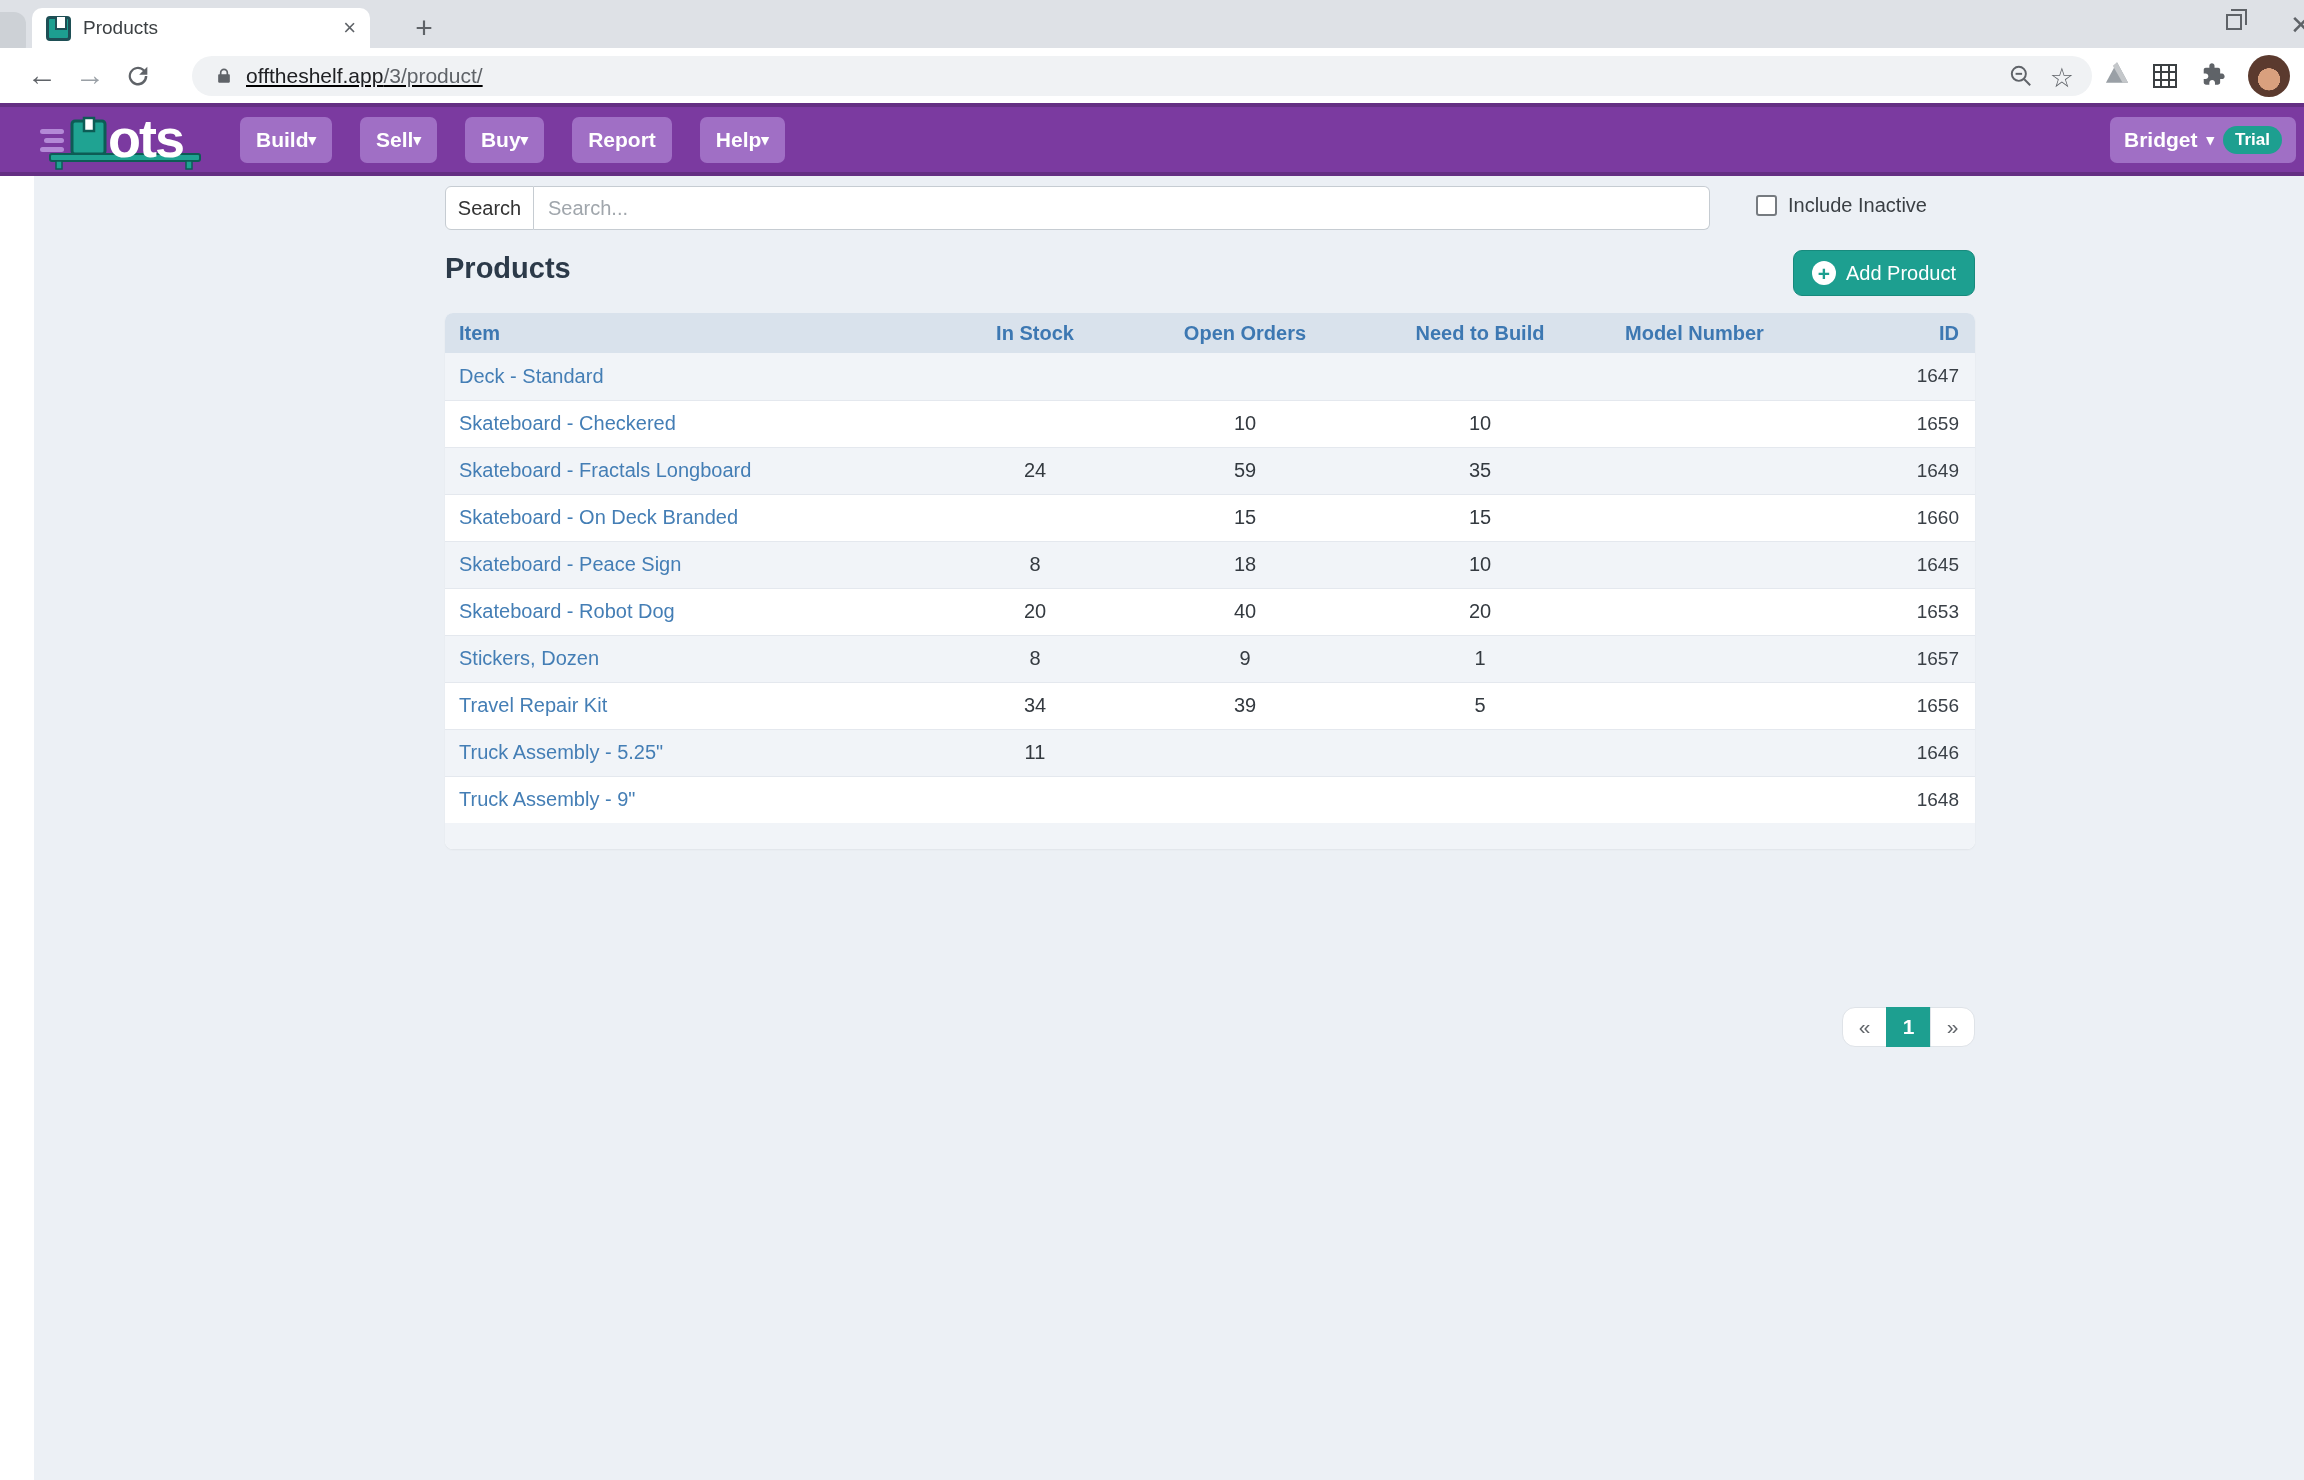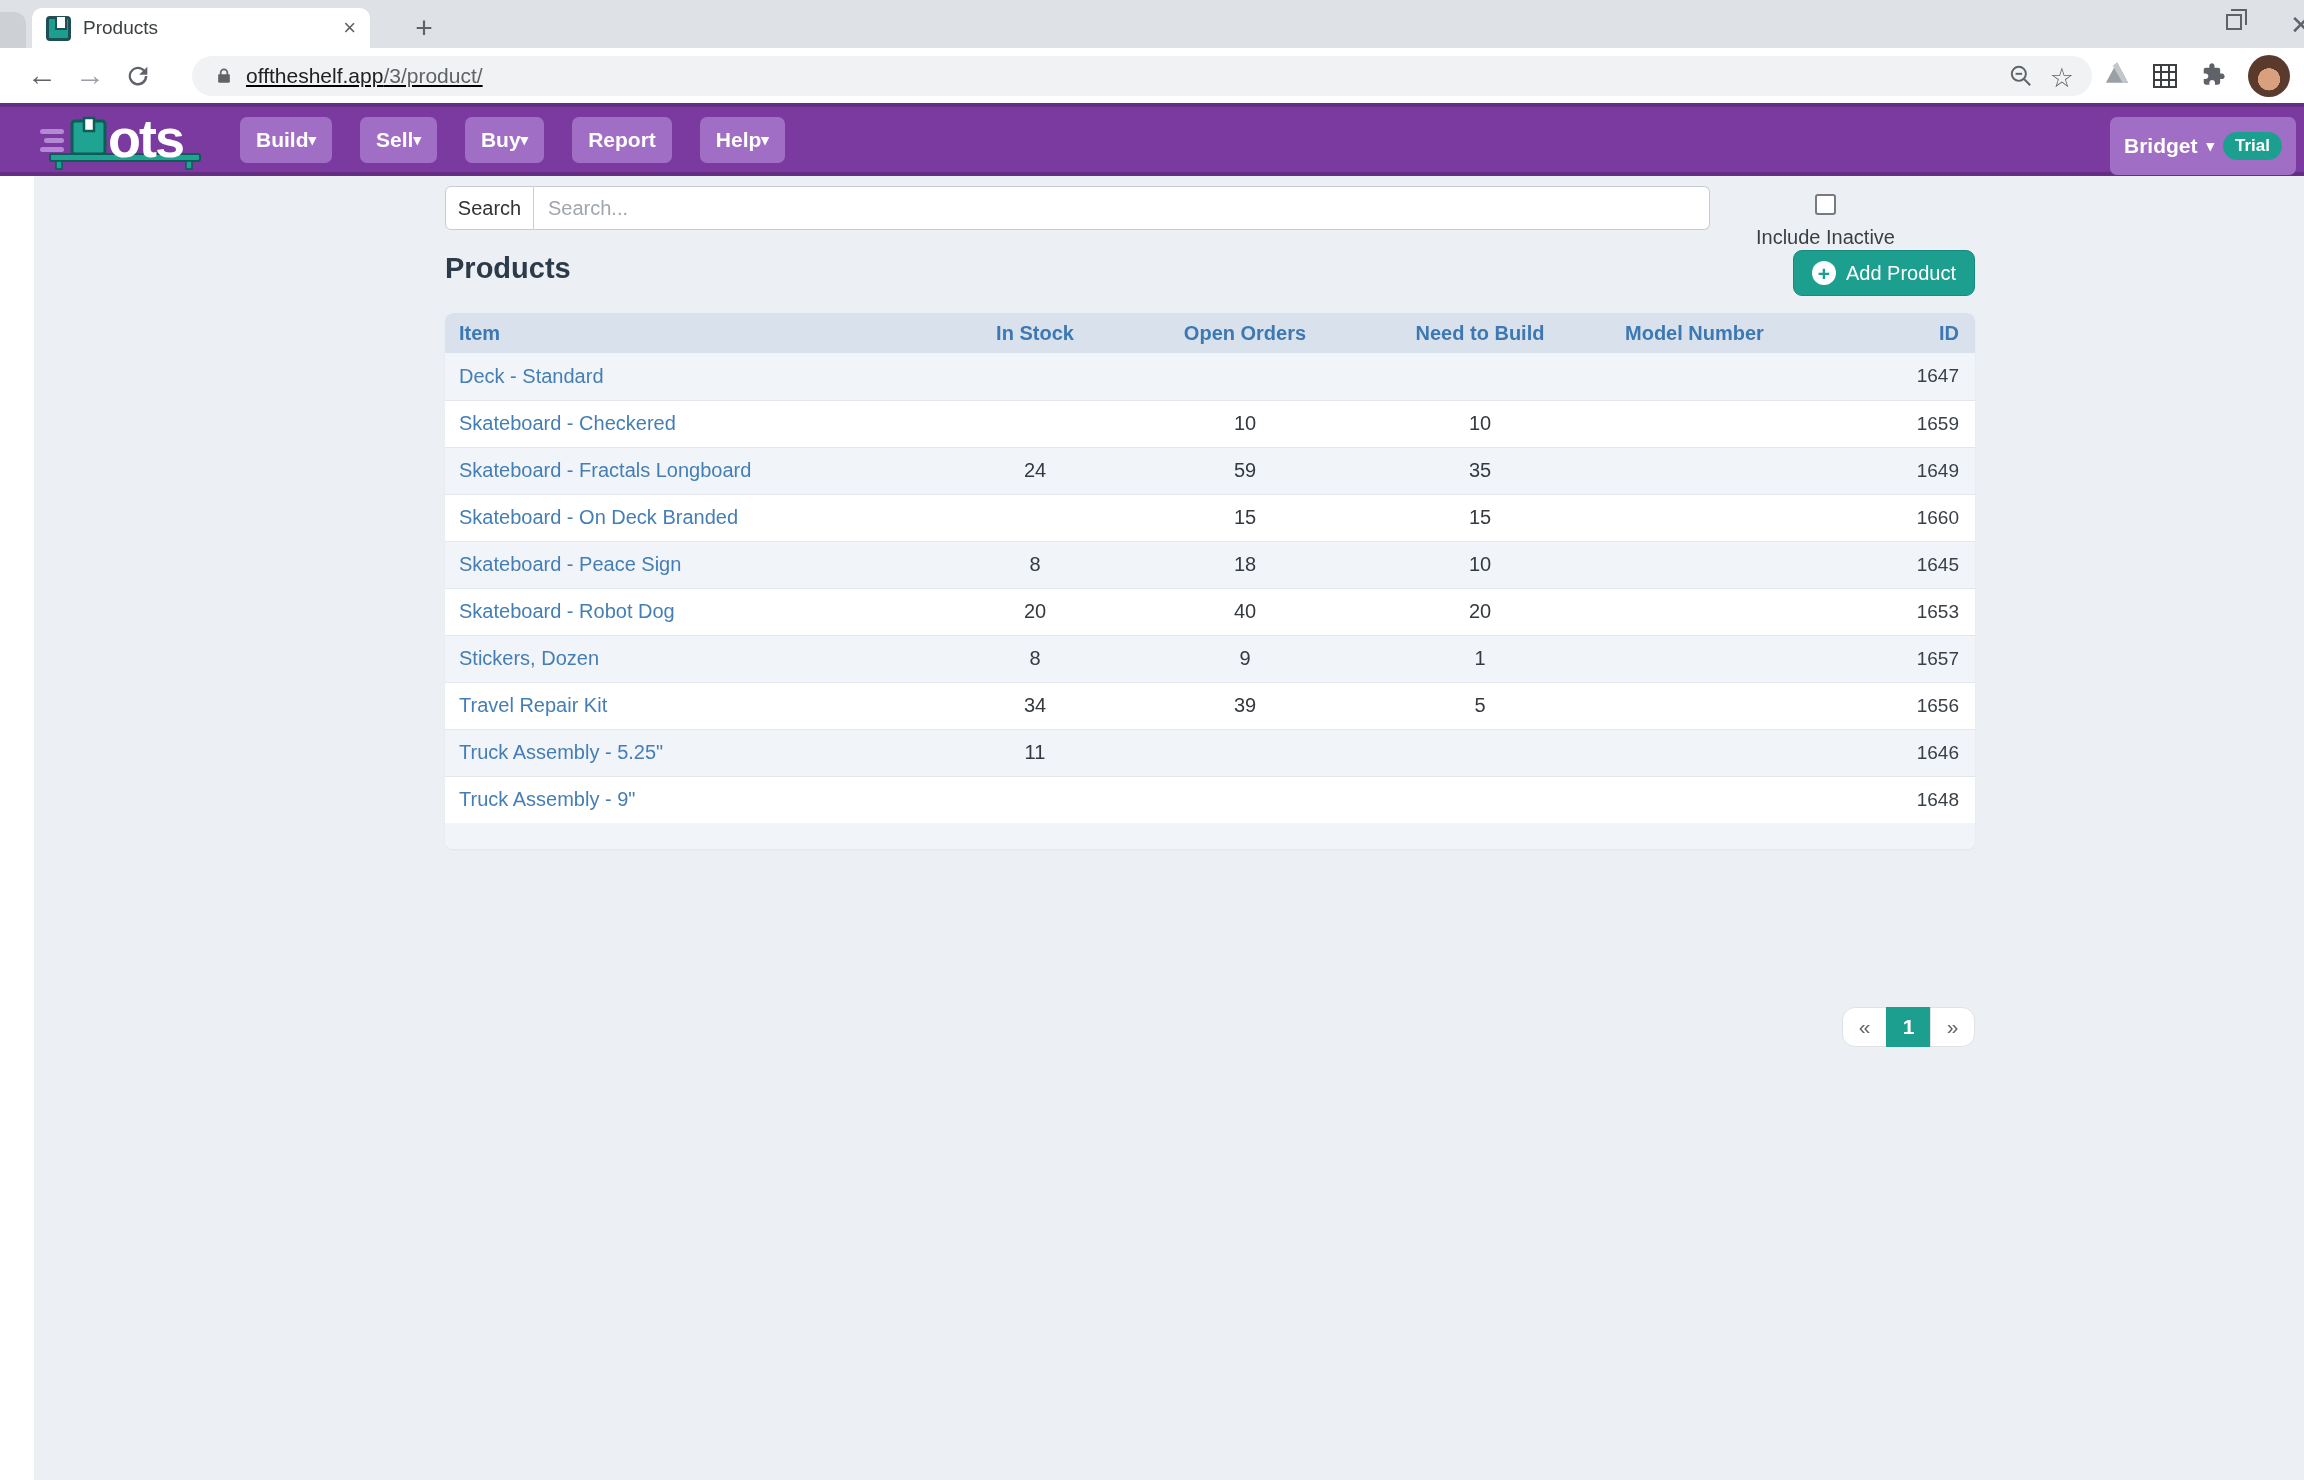--- a/index.html
+++ b/index.html
@@ -40,32 +40,32 @@
   .avatar{width:42px;height:42px;border-radius:50%;background:radial-gradient(circle at 50% 58%, #d9a07e 0 34%, #5b3a2e 35% 100%);}
 
   
   .navbar{position:absolute;left:0;top:103px;width:2304px;height:73px;background:var(--purple);
     box-shadow:inset 0 4px 0 rgba(0,0,0,.18), inset 0 -4px 0 rgba(0,0,0,.18);
     display:flex;align-items:center;}
   .logo{margin-left:40px;width:168px;height:60px;position:relative;flex:none;}
   .nav-menu{display:flex;margin-left:32px;gap:28px;}
   .nav-btn{height:46px;background:var(--purple-light);border:none;border-radius:7px;color:#fff;font-size:21px;font-weight:bold;padding:0 16px;display:flex;align-items:center;}
   .caret{font-size:15px;}
-  .user-btn{position:absolute;right:8px;top:14px;height:58px;background:var(--purple-light);border:none;border-radius:7px;color:#fff;font-size:21px;font-weight:bold;padding:0 14px;display:flex;align-items:center;gap:9px;}
+  .user-btn{position:absolute;right:8px;top:14px;height:46px;background:var(--purple-light);border:none;border-radius:7px;color:#fff;font-size:21px;font-weight:bold;padding:0 14px;display:flex;align-items:center;gap:9px;}
   .badge{background:var(--teal);color:#fff;font-size:17px;font-weight:bold;padding:4px 12px;border-radius:14px;}
 
   
   .content{position:absolute;left:0;top:176px;width:2304px;height:1304px;background:var(--page-bg);margin-left:34px;}
   .main{position:absolute;left:411px;top:0;width:1530px;height:1304px;}
 
   .search-row{position:absolute;left:0;top:10px;display:flex;}
   .search-btn{width:89px;height:44px;background:#fff;border:1px solid #c6ccd2;border-radius:6px 0 0 6px;font-size:20px;color:#333;}
   .search-input{width:1176px;height:44px;border:1px solid #c6ccd2;border-left:none;border-radius:0 6px 6px 0;font-size:20px;padding:0 14px;color:#333;}
   .search-input::placeholder{color:#a0a6ac;}
-  .inactive{position:absolute;left:1311px;top:18px;display:flex;align-items:center;gap:11px;flex-direction:column;}
+  .inactive{position:absolute;left:1311px;top:18px;display:flex;align-items:center;gap:11px;}
   .inactive input{width:21px;height:21px;accent-color:#fff;border:2px solid #767b80;appearance:none;background:#fff;border-radius:3px;}
   .inactive label{font-size:20px;color:#3a3f44;}
 
   .page-title{position:absolute;left:0;top:76px;font-size:29px;font-weight:bold;color:#2c3a49;}
   .add-btn{position:absolute;right:0;top:74px;height:46px;background:var(--teal);border:1px solid #178a7d;border-radius:9px;color:#fff;font-size:20px;display:flex;align-items:center;gap:10px;padding:0 18px;}
   .plus-circle{width:24px;height:24px;border-radius:50%;background:#fff;color:var(--teal);font-size:21px;font-weight:bold;display:flex;align-items:center;justify-content:center;line-height:1;}
 
   .table-wrap{position:absolute;left:0;top:137px;width:1530px;border-radius:8px;overflow:hidden;box-shadow:0 1px 2px rgba(0,0,0,.05);background:#fff;}
   table{width:100%;border-collapse:collapse;table-layout:fixed;}
   col.c-item{width:470px;} col.c-stock{width:240px;} col.c-orders{width:180px;}

